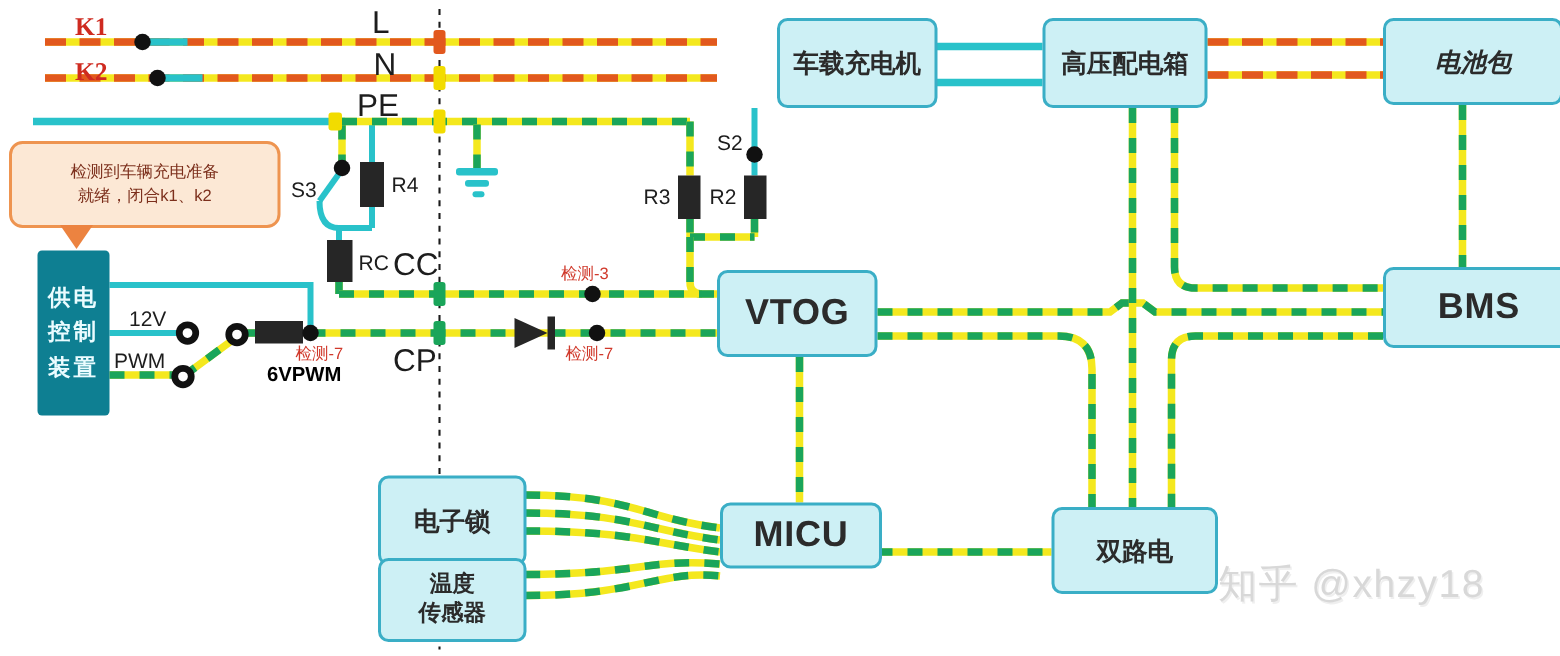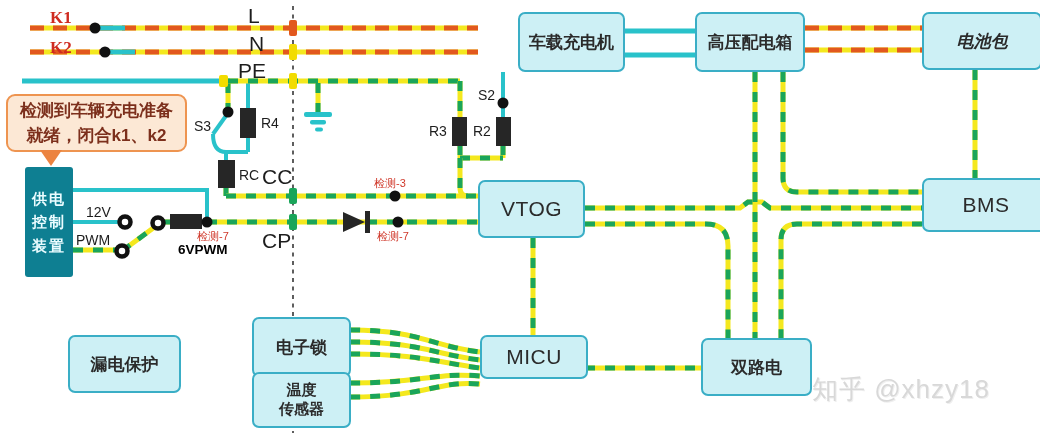--- a/index.html
+++ b/index.html
@@ -21,30 +21,30 @@
   .teal-thick{stroke:var(--teal);stroke-width:5;}
   .sep{stroke:#1a1a1a;stroke-width:1.4;stroke-dasharray:4 4.5;}
   .comp{fill:#262626;}
   .gnd{fill:var(--teal);}
   .dot{fill:#111;}
   .donut{fill:#fff;stroke:#111;stroke-width:4.5;}
 
   .node{position:absolute;display:flex;align-items:center;justify-content:center;
         background:var(--box-fill);border:2px solid var(--box-border);border-radius:7px;
         color:var(--ink);font-weight:600;font-size:17px;text-align:center;box-sizing:border-box;}
-  .node.latin{font-weight:400;font-size:21px;letter-spacing:.5px;}
+  .node.latin{font-weight:700;font-size:24px;letter-spacing:.5px;}
   .node.twoline{white-space:pre-line;line-height:1.25;font-size:15px;}
   .supply{position:absolute;display:flex;align-items:center;justify-content:center;
           background:var(--supply-fill);border-radius:3px;color:#eafcff;box-sizing:border-box;}
   .supply span{display:block;width:34px;word-break:break-all;font-size:15px;font-weight:700;
                line-height:1.55;letter-spacing:2px;text-align:center;}
   .callout{position:absolute;left:6px;top:94px;width:181px;height:58px;box-sizing:border-box;
            background:var(--callout-fill);border:2px solid var(--callout-border);border-radius:9px;
            display:flex;align-items:center;justify-content:center;text-align:center;
-           white-space:pre-line;font-size:17px;font-weight:700;color:#7c2f1c;line-height:1.5;}
+           white-space:pre-line;font-size:11px;font-weight:400;color:#7c2f1c;line-height:1.5;}
   .callout-tip{position:absolute;left:40px;top:150px;width:0;height:0;
            border-left:11px solid transparent;border-right:11px solid transparent;
            border-top:16px solid #ec8340;}
   .lbl{position:absolute;color:#1d1d1d;font-size:14px;line-height:1;}
   .lbl.big{font-size:21px;font-weight:500;}
   .lbl.kk{font-family:"Liberation Serif",serif;font-size:17px;font-weight:700;color:var(--red);}
   .lbl.det{font-size:11px;color:var(--det-red);}
   .lbl.pwm6{font-size:13.5px;font-weight:700;color:#000;}
   .watermark{position:absolute;left:812px;top:372px;font-size:26px;color:var(--watermark);
              text-shadow:1px 1px 0 #efefef;letter-spacing:1px;}
@@ -195,23 +195,20 @@
       <span>MICU</span>
     </div>
   <div class="node" style="left:701px;top:338px;width:111px;height:58px;">
       <span>双路电</span>
     </div>
   <div class="node" style="left:252px;top:317px;width:99px;height:60px;">
       <span>电子锁</span>
     </div>
   <div class="node twoline" style="left:252px;top:372px;width:99px;height:56px;"><span style="white-space:pre-line">温度
 传感器</span></div>
-  <div class="node" style="left:68px;top:335px;width:113px;height:58px;">
-      <span>漏电保护</span>
-    </div>
   <div class="supply" style="left:25px;top:167px;width:48px;height:110px;">
       <span>供电控制装置</span>
     </div>
 
   <div class="callout">检测到车辆充电准备
 就绪，闭合k1、k2</div>
   <div class="callout-tip"></div>
 
   <div class="lbl kk" style="left:50px;top:9px;">K1</div>
   <div class="lbl kk" style="left:50px;top:39px;">K2</div>

